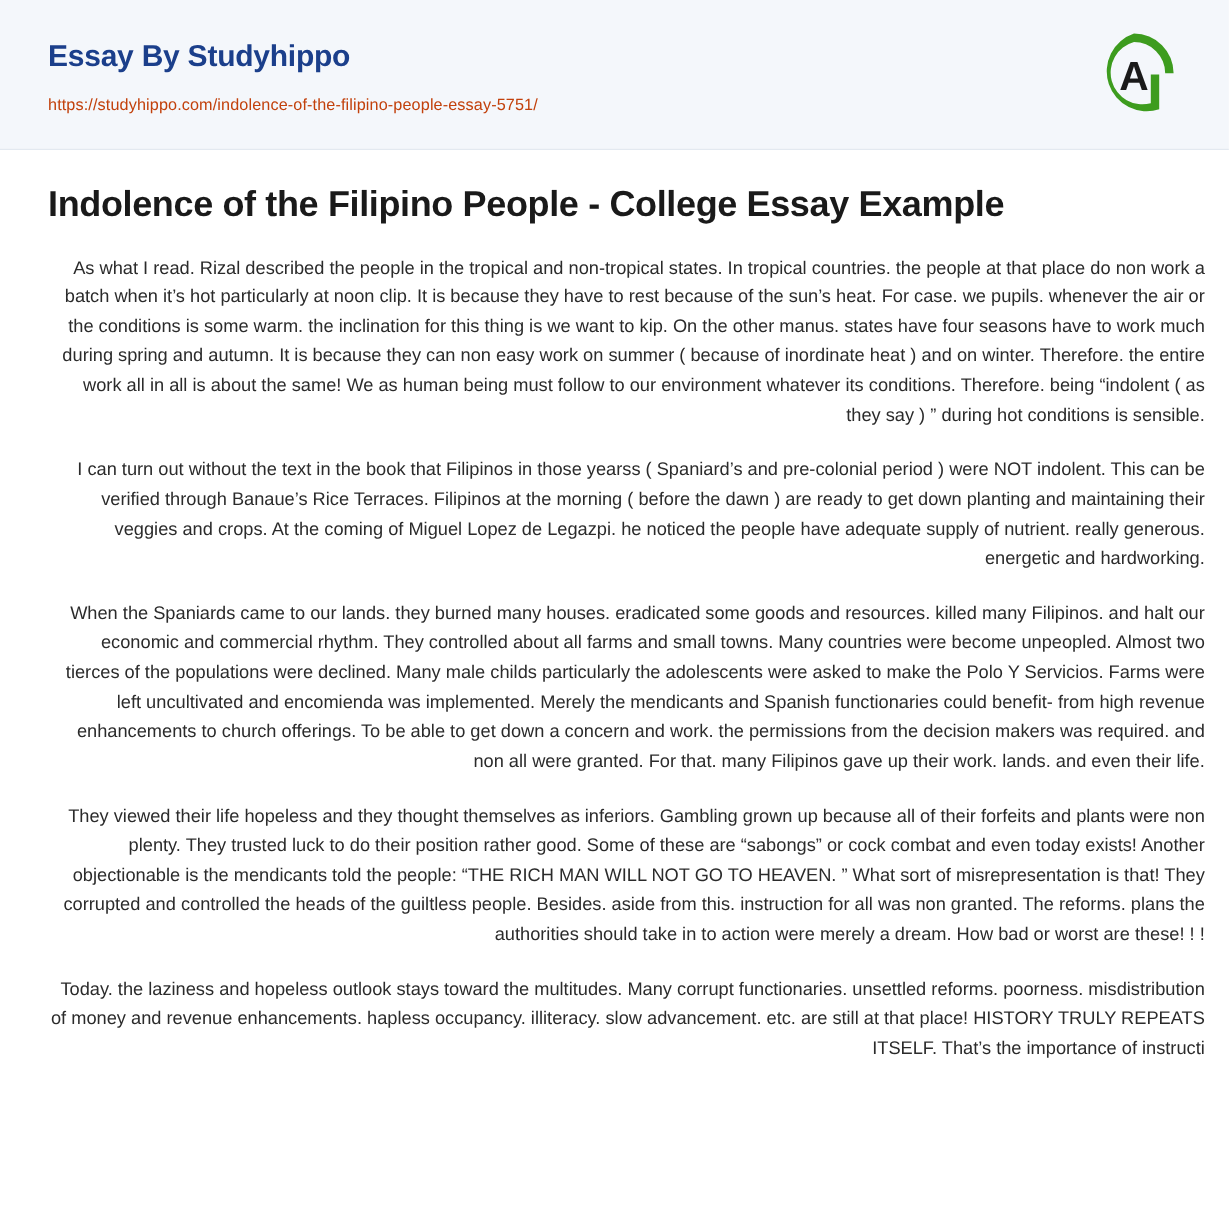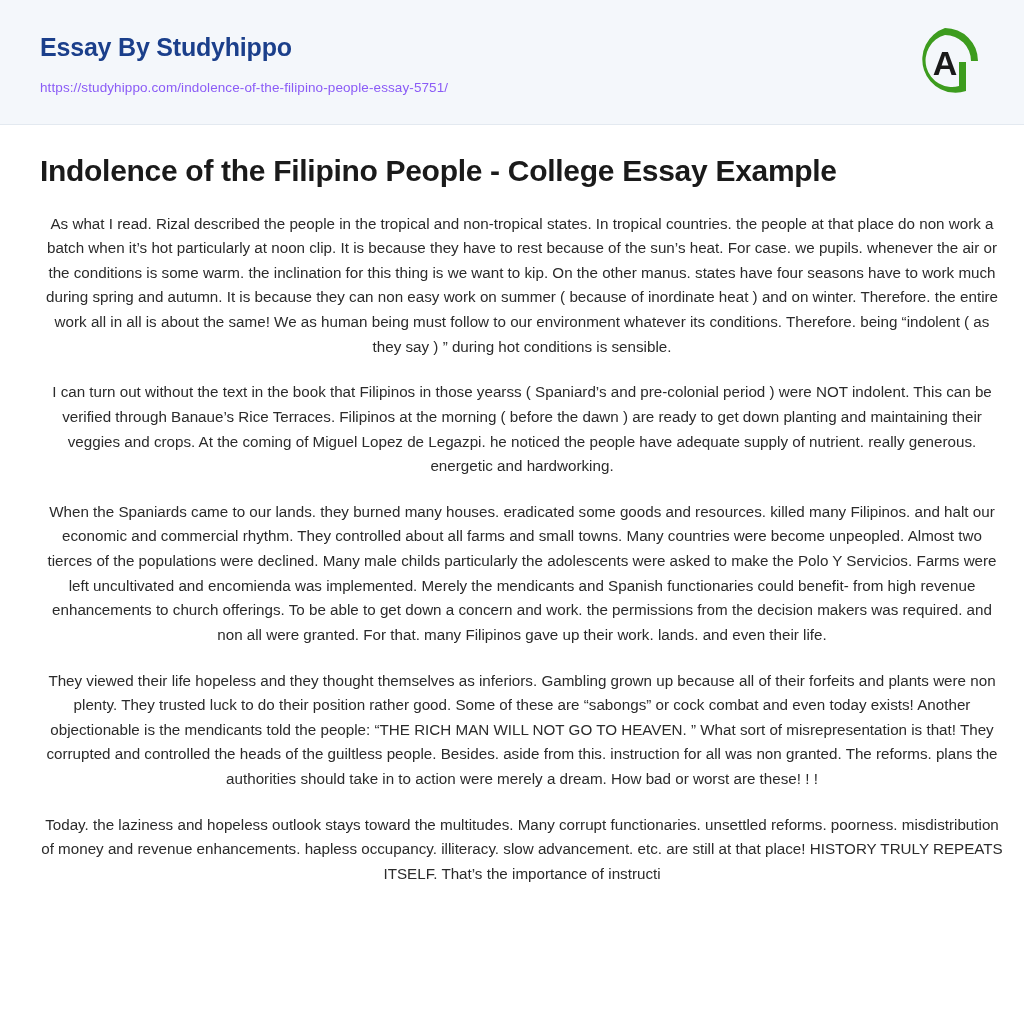--- a/index.html
+++ b/index.html
@@ -41,21 +41,21 @@
   .brand .brand-essayby {
     color: #1b3f8b;
   }
   .brand .brand-studyhippo {
     color: #1b3f8b;
   }
 
   .source-url {
     margin-top: 18px;
     font-size: 13.5px;
-    color: #8b5cf6;
+    color: #c2410c;
     letter-spacing: 0.1px;
     word-break: break-all;
   }
 
   .logo {
     position: absolute;
     right: 40px;
     top: 22px;
     width: 78px;
     height: 78px;
@@ -74,21 +74,21 @@
     color: #1a1a1a;
     margin: 0 0 22px 0;
     letter-spacing: -0.3px;
   }
 
   .para {
     font-size: 15.2px;
     line-height: 1.62;
     color: #2b2b2b;
     margin: 0 0 21px 0;
-    text-align: center;
+    text-align: right;
   }
 
   .para:last-child {
     margin-bottom: 0;
   }
 </style>
 </head>
 <body>
 
 <div class="page">

